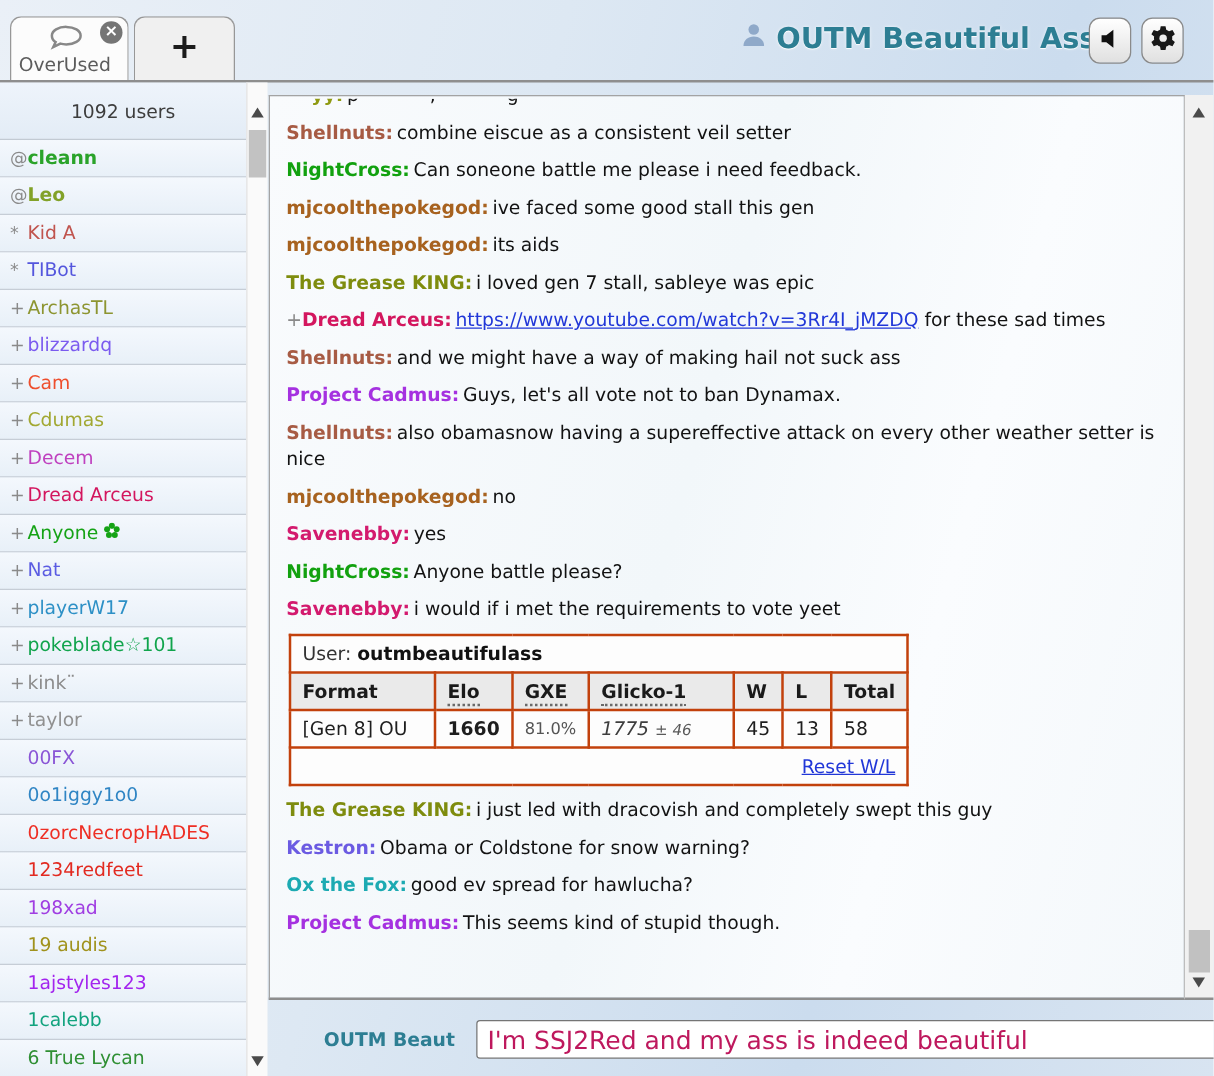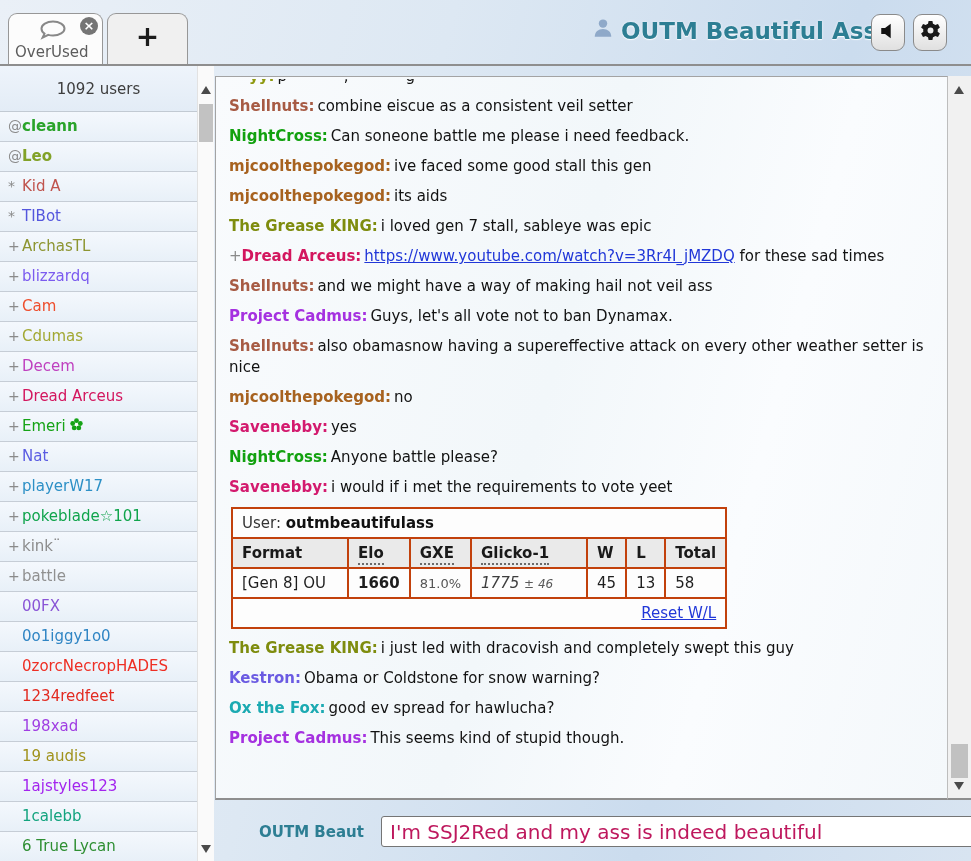--- a/index.html
+++ b/index.html
@@ -159,21 +159,21 @@
         <div class="user-row">
     <span class="user-rank">+</span><span class="user-name" style="color: rgb(162, 168, 50);">Cdumas</span>
   </div>
         <div class="user-row">
     <span class="user-rank">+</span><span class="user-name" style="color: rgb(191, 64, 191);">Decem</span>
   </div>
         <div class="user-row">
     <span class="user-rank">+</span><span class="user-name" style="color: rgb(211, 22, 94);">Dread Arceus</span>
   </div>
         <div class="user-row">
-    <span class="user-rank">+</span><span class="user-name" style="color: rgb(22, 163, 22);">Emeri</span><span class="suffix-icon"><svg width="13" height="13" viewBox="0 0 14 14">
+    <span class="user-rank">+</span><span class="user-name" style="color: rgb(22, 163, 22);">Anyone</span><span class="suffix-icon"><svg width="13" height="13" viewBox="0 0 14 14">
               <g fill="#16a316">
                 <circle cx="7" cy="2.9" r="2.6"></circle>
                 <circle cx="11.1" cy="5.9" r="2.6"></circle>
                 <circle cx="9.5" cy="10.7" r="2.6"></circle>
                 <circle cx="4.5" cy="10.7" r="2.6"></circle>
                 <circle cx="2.9" cy="5.9" r="2.6"></circle>
               </g>
               <circle cx="7" cy="7" r="1.7" fill="#fff"></circle>
             </svg></span>
   </div>
@@ -183,21 +183,21 @@
         <div class="user-row">
     <span class="user-rank">+</span><span class="user-name" style="color: rgb(45, 144, 198);">playerW17</span>
   </div>
         <div class="user-row">
     <span class="user-rank">+</span><span class="user-name" style="color: rgb(16, 164, 76);">pokeblade☆101</span>
   </div>
         <div class="user-row">
     <span class="user-rank">+</span><span class="user-name" style="color: rgb(140, 140, 140);">kink¨</span>
   </div>
         <div class="user-row">
-    <span class="user-rank">+</span><span class="user-name" style="color: rgb(144, 144, 144);">battle</span>
+    <span class="user-rank">+</span><span class="user-name" style="color: rgb(144, 144, 144);">taylor</span>
   </div>
         <div class="user-row">
     <span class="user-rank"></span><span class="user-name" style="color: rgb(138, 85, 214);">00FX</span>
   </div>
         <div class="user-row">
     <span class="user-rank"></span><span class="user-name" style="color: rgb(47, 133, 196);">0o1iggy1o0</span>
   </div>
         <div class="user-row">
     <span class="user-rank"></span><span class="user-name" style="color: rgb(238, 46, 36);">0zorcNecropHADES</span>
   </div>
@@ -245,21 +245,21 @@
         <div class="message">
     <span class="msg-inner"><span class="msg-rank"></span><strong class="msg-user" style="color: rgb(167, 98, 31);">mjcoolthepokegod:</strong><span class="msg-body">its aids</span></span>
   </div>
         <div class="message">
     <span class="msg-inner"><span class="msg-rank"></span><strong class="msg-user" style="color: rgb(126, 140, 14);">The Grease KING:</strong><span class="msg-body">i loved gen 7 stall, sableye was epic</span></span>
   </div>
         <div class="message">
     <span class="msg-inner"><span class="msg-rank">+</span><strong class="msg-user" style="color: rgb(211, 22, 94);">Dread Arceus:</strong><span class="msg-body"><a href="#" class="chat-link">https://www.youtube.com/watch?v=3Rr4I_jMZDQ</a> for these sad times</span></span>
   </div>
         <div class="message">
-    <span class="msg-inner"><span class="msg-rank"></span><strong class="msg-user" style="color: rgb(167, 91, 68);">Shellnuts:</strong><span class="msg-body">and we might have a way of making hail not veil ass</span></span>
+    <span class="msg-inner"><span class="msg-rank"></span><strong class="msg-user" style="color: rgb(167, 91, 68);">Shellnuts:</strong><span class="msg-body">and we might have a way of making hail not suck ass</span></span>
   </div>
         <div class="message">
     <span class="msg-inner"><span class="msg-rank"></span><strong class="msg-user" style="color: rgb(165, 49, 224);">Project Cadmus:</strong><span class="msg-body">Guys, let's all vote not to ban Dynamax.</span></span>
   </div>
         <div class="message">
     <span class="msg-inner"><span class="msg-rank"></span><strong class="msg-user" style="color: rgb(167, 91, 68);">Shellnuts:</strong><span class="msg-body">also obamasnow having a supereffective attack on every other weather setter is nice</span></span>
   </div>
         <div class="message">
     <span class="msg-inner"><span class="msg-rank"></span><strong class="msg-user" style="color: rgb(167, 98, 31);">mjcoolthepokegod:</strong><span class="msg-body">no</span></span>
   </div>

